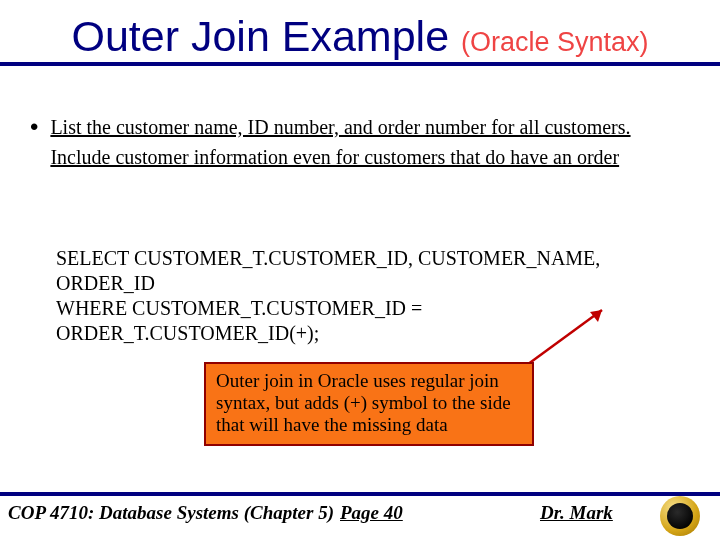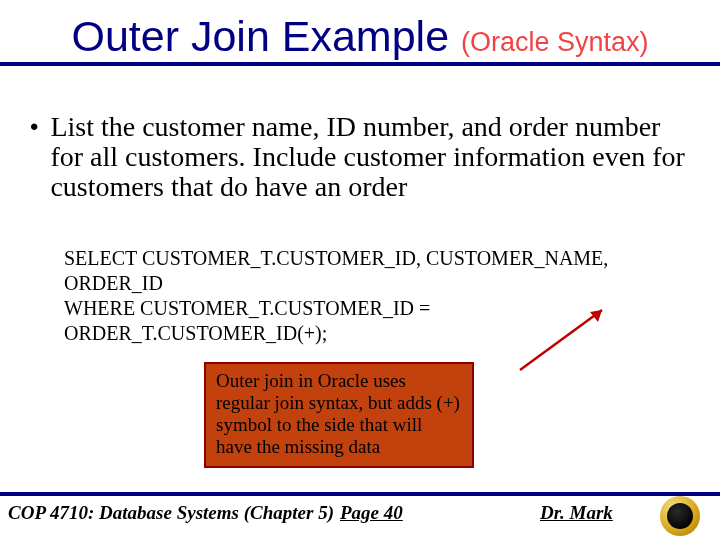--- a/index.html
+++ b/index.html
@@ -52,44 +52,45 @@
     align-items: flex-start;
   }
   .bullet-dot {
     font-size: 24px;
     color: #000;
     margin-right: 12px;
     line-height: 30px;
     font-family: Arial, sans-serif;
   }
   .bullet-text {
-    font-size: 28px;
+    font-size: 20px;
     color: #000;
     line-height: 30px;
+    text-decoration: underline;
   }
   .sql-block {
     position: absolute;
     top: 246px;
-    left: 64px;
+    left: 56px;
     width: 630px;
     font-size: 20px;
     color: #000;
     line-height: 25px;
   }
   .callout-box {
     position: absolute;
     top: 362px;
     left: 204px;
-    width: 270px;
+    width: 330px;
     border: 2px solid #900000;
     padding: 6px 10px 8px 10px;
     font-size: 19px;
     color: #000;
     line-height: 22px;
-    background: #c2410c;
+    background: #f97316;
   }
   .arrow-svg {
     position: absolute;
     top: 300px;
     left: 510px;
     width: 120px;
     height: 100px;
     pointer-events: none;
   }
   .hr-bottom {

